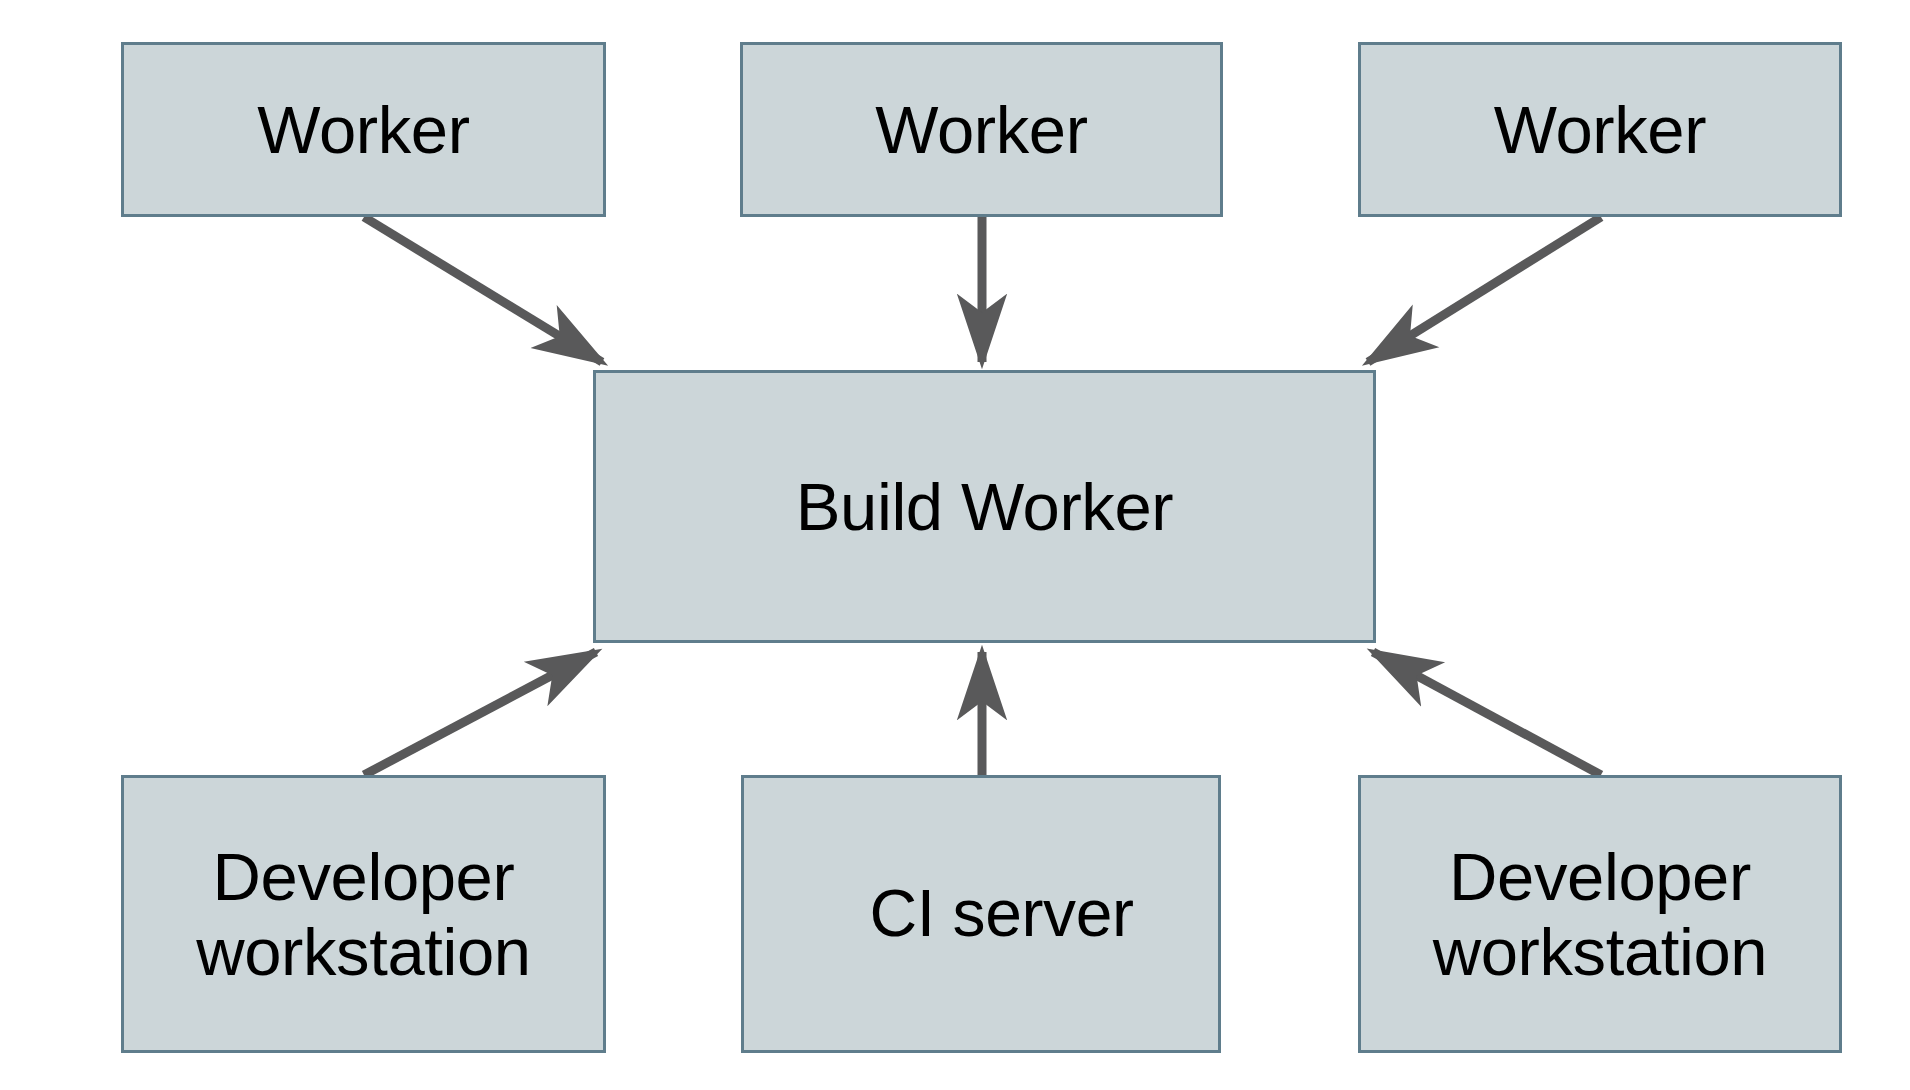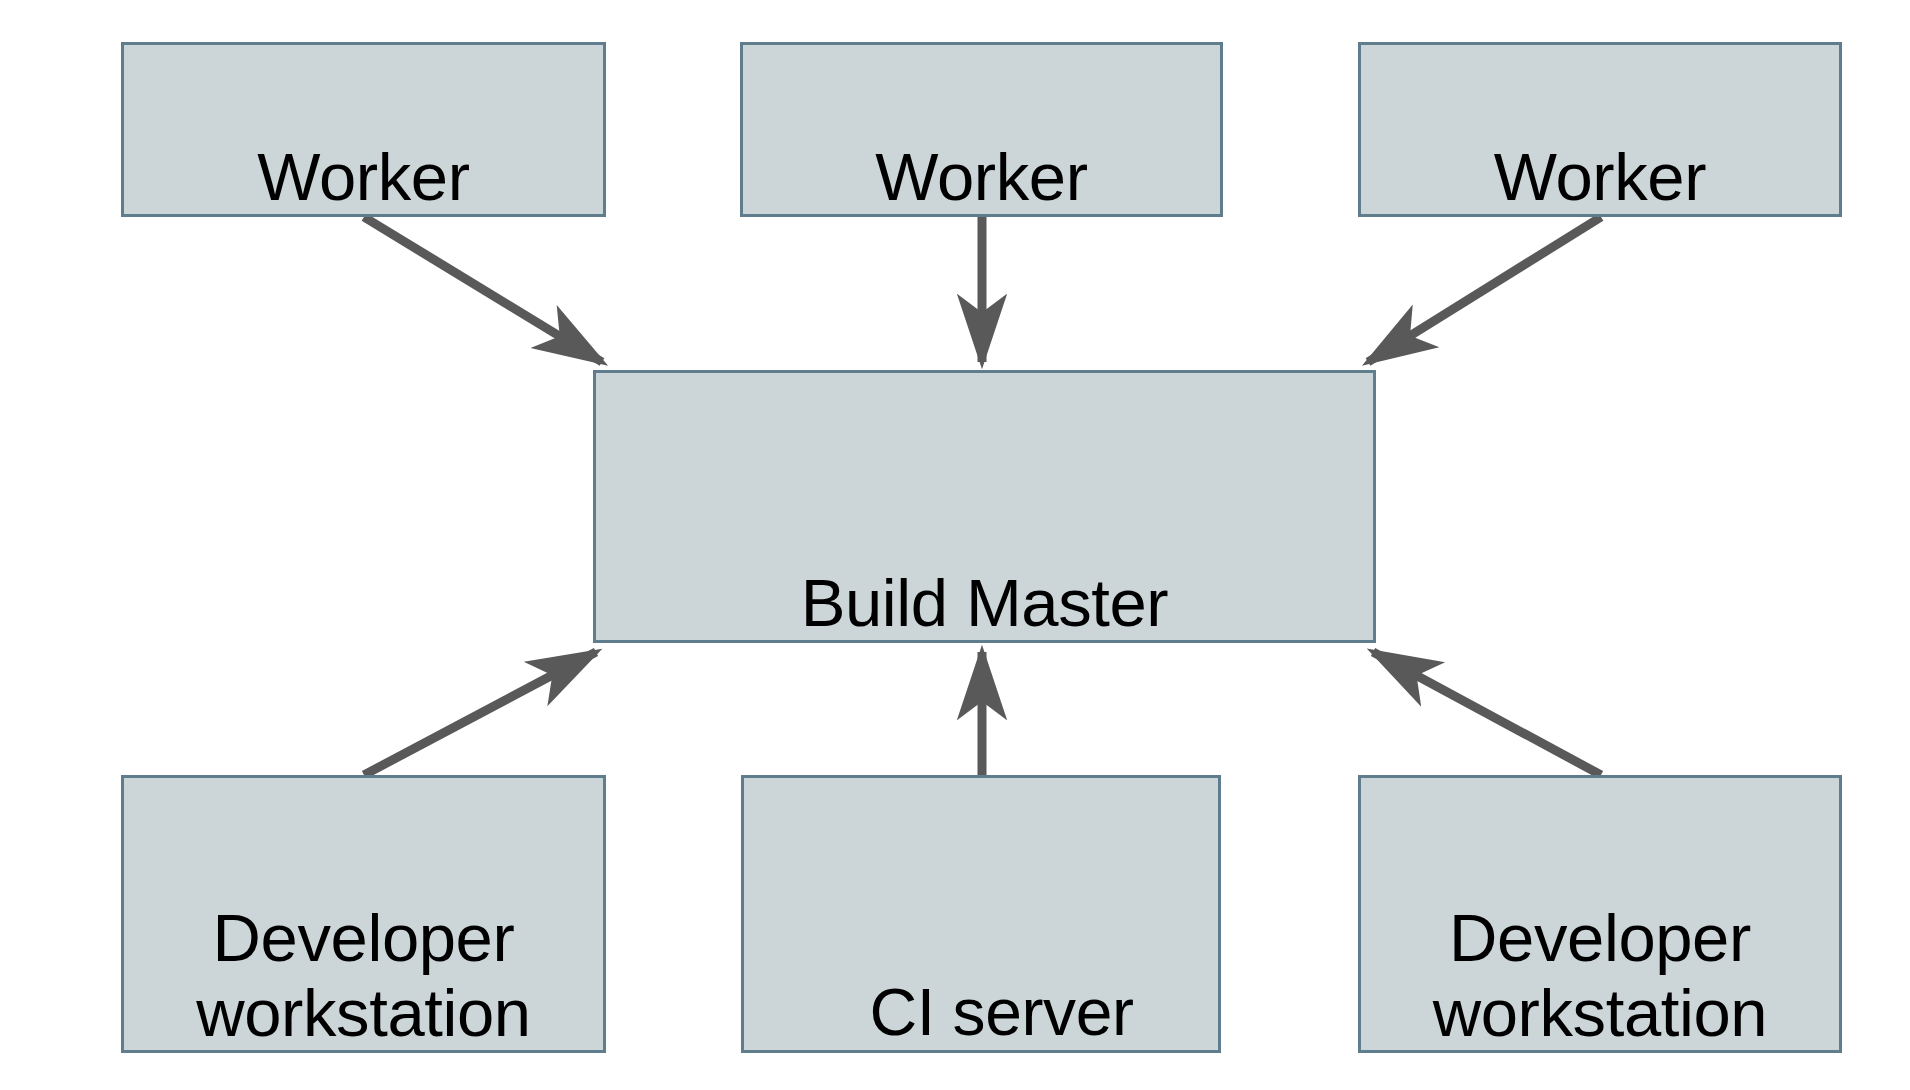--- a/index.html
+++ b/index.html
@@ -22,21 +22,21 @@
     width: 1910px;
     height: 1090px;
     pointer-events: none;
   }
   .node {
     position: absolute;
     box-sizing: border-box;
     background: #ccd6d9;
     border: 3px solid #5f7d8c;
     display: flex;
-    align-items: flex-end;
+    align-items: center;
     justify-content: center;
     text-align: center;
   }
   .node-label {
     color: #000000;
     font-size: 67px;
     line-height: 1.12;
     letter-spacing: -0.4px;
     white-space: pre-line;
     font-weight: 400;
@@ -77,21 +77,21 @@
 
   <div class="node" style="left:740px; top:42px; width:483px; height:175px;">
     <span class="node-label">Worker</span>
   </div>
 
   <div class="node" style="left:1358px; top:42px; width:484px; height:175px;">
     <span class="node-label">Worker</span>
   </div>
 
   <div class="node" style="left:593px; top:370px; width:783px; height:273px;">
-    <span class="node-label">Build Master</span>
+    <span class="node-label">Build Worker</span>
   </div>
 
   <div class="node" style="left:121px; top:775px; width:485px; height:278px;">
     <span class="node-label">Developer
 workstation</span>
   </div>
 
   <div class="node" style="left:741px; top:775px; width:480px; height:278px;">
     <span class="node-label small">CI server</span>
   </div>

